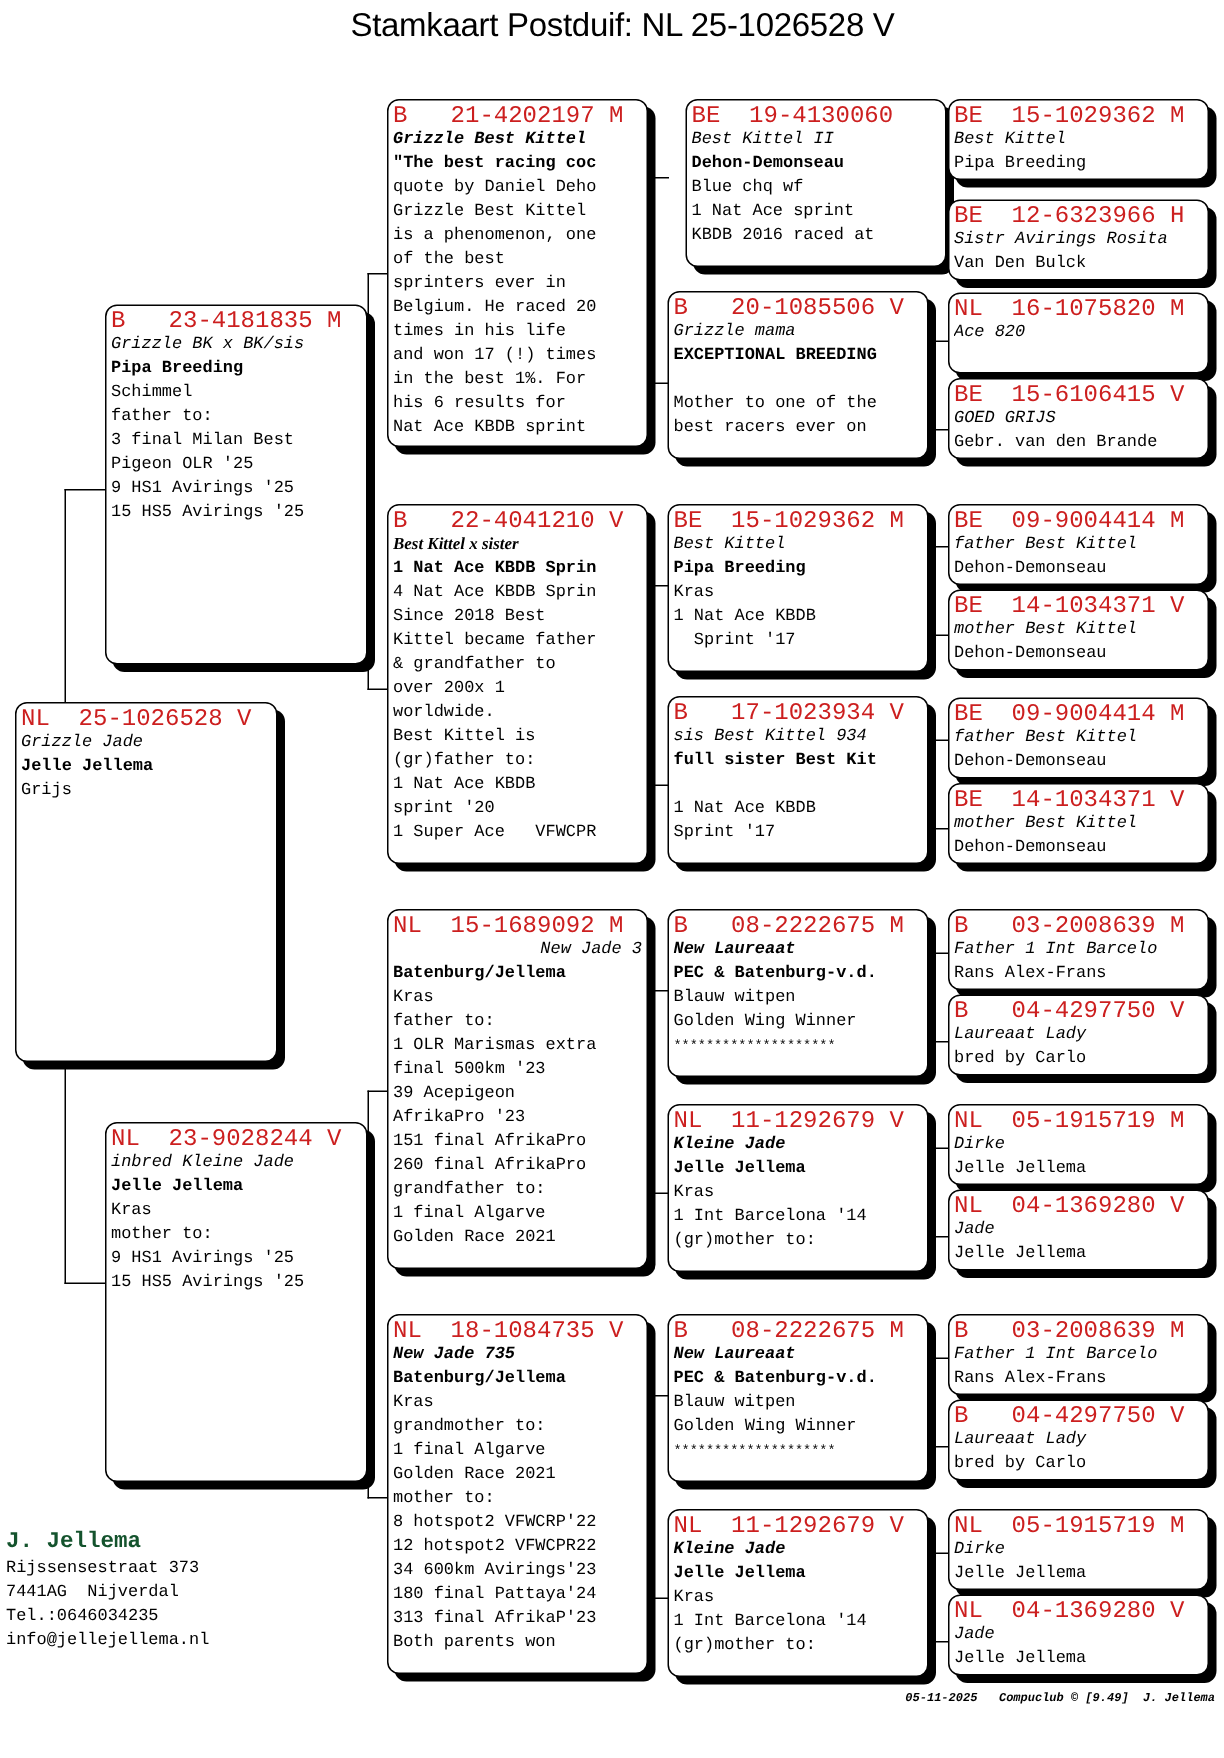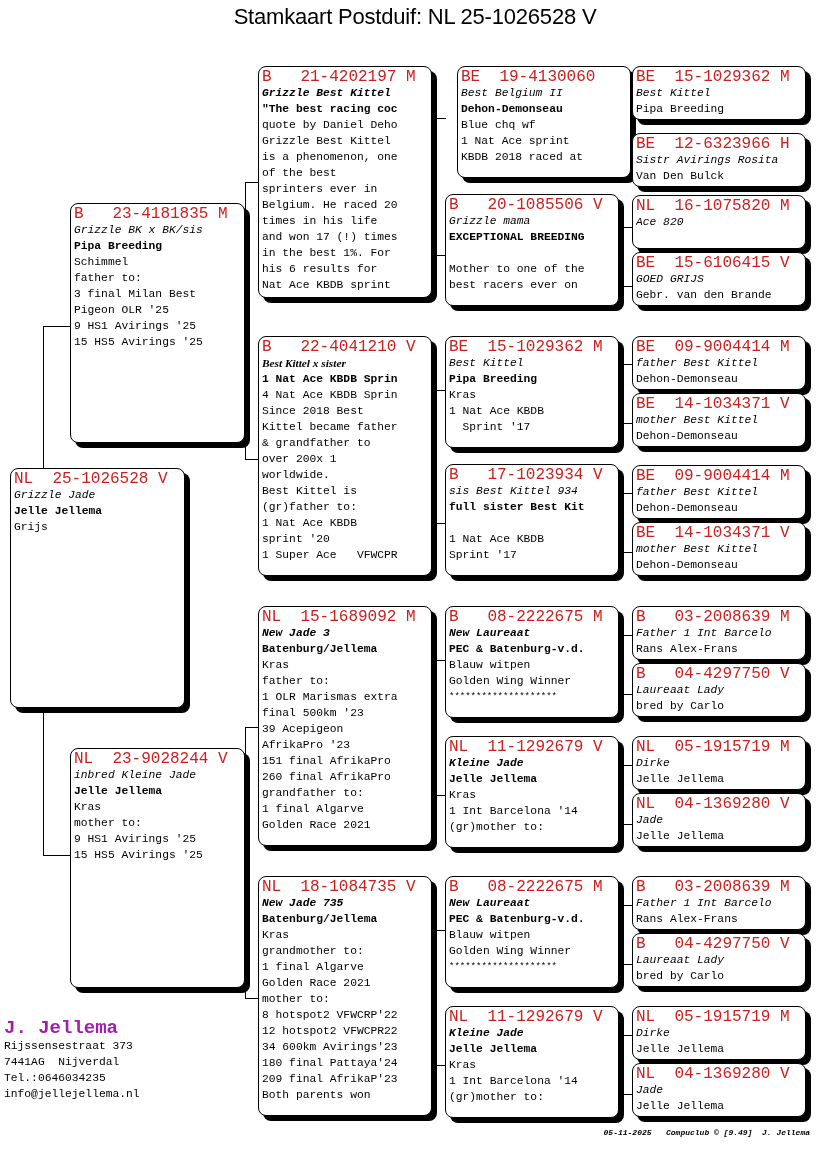--- a/index.html
+++ b/index.html
@@ -5,21 +5,21 @@
   html, body { margin:0; padding:0; background:#ffffff; }
   body { width:816px; height:1172px; position:relative; overflow:hidden; font-family:"Liberation Mono", "DejaVu Sans Mono", monospace; }
   .title { position:absolute; left:0; top:4px; width:830px; text-align:center; font-family:"Liberation Sans", "DejaVu Sans", sans-serif; font-size:22px; color:#000; letter-spacing:-0.2px; }
   .card { position:absolute; background:#fff; border:1px solid #000; border-radius:8px; box-shadow:5px 5px 0 #000; box-sizing:border-box; padding:2px 3px 0 3px; overflow:hidden; }
   .card .line { font-size:11.3px; line-height:16px; white-space:pre; color:#000; height:16px; overflow:hidden; }
   .card .ring { color:#cc1f1f; font-weight:normal; font-size:16px; }
   .card .name { font-style:italic; }
   .card .owner { font-weight:bold; }
   .conn { position:absolute; border-color:#000; border-style:solid; border-width:0; }
   .breeder { position:absolute; left:4px; top:1018px; }
-  .breeder .bname { font-size:19px; font-weight:bold; line-height:20px; color:#a21caf; }
+  .breeder .bname { font-size:15px; font-weight:bold; line-height:20px; color:#14532d; }
   .breeder .bline { font-size:11.3px; line-height:16px; color:#000; white-space:pre; }
   .footer { position:absolute; right:6px; top:1128px; font-size:8px; font-style:italic; font-weight:bold; color:#000; white-space:pre; font-family:"Liberation Mono", monospace;margin-left:16px; }
 </style>
 </head>
 <body>
 
 <div class="title">Stamkaart Postduif: NL  25-1026528 V</div>
 
 <div class="conn" style="left:43px; top:326px; width:28px; height:528px; border-left-width:1px; border-top-width:1px; border-bottom-width:1px;"></div>
 <div class="conn" style="left:245px; top:182px; width:13px; height:276px; border-left-width:1px; border-top-width:1px; border-bottom-width:1px;"></div>
@@ -99,21 +99,21 @@
   <div class="line">worldwide.</div>
   <div class="line">Best Kittel is</div>
   <div class="line">(gr)father to:</div>
   <div class="line">1 Nat Ace KBDB</div>
   <div class="line">sprint '20</div>
   <div class="line">1 Super Ace   VFWCPR</div>
 </div>
 
 <div class="card" style="left:258px; top:606px; width:174px; height:240px;">
   <div class="line ring">NL  15-1689092 M</div>
-  <div class="line name" style="font-weight:bold;">New Jade 3</div>
+  <div class="line name" style="font-weight:normal;text-align:right;">New Jade 3</div>
   <div class="line owner">Batenburg/Jellema</div>
   <div class="line">Kras</div>
   <div class="line">father to:</div>
   <div class="line">1 OLR Marismas extra</div>
   <div class="line">final 500km '23</div>
   <div class="line">39 Acepigeon</div>
   <div class="line">AfrikaPro '23</div>
   <div class="line">151 final AfrikaPro</div>
   <div class="line">260 final AfrikaPro</div>
   <div class="line">grandfather to:</div>
@@ -127,31 +127,31 @@
   <div class="line owner">Batenburg/Jellema</div>
   <div class="line">Kras</div>
   <div class="line">grandmother to:</div>
   <div class="line">1 final Algarve</div>
   <div class="line">Golden Race 2021</div>
   <div class="line">mother to:</div>
   <div class="line">8 hotspot2 VFWCRP'22</div>
   <div class="line">12 hotspot2 VFWCPR22</div>
   <div class="line">34 600km Avirings'23</div>
   <div class="line">180 final Pattaya'24</div>
-  <div class="line">209 final AfrikaP'23</div>
+  <div class="line">313 final AfrikaP'23</div>
   <div class="line">Both parents won</div>
 </div>
 
 <div class="card" style="left:445px; top:66px; width:174px; height:112px;margin-left:12px;">
   <div class="line ring">BE  19-4130060</div>
-  <div class="line name">Best Belgium II</div>
+  <div class="line name">Best Kittel II</div>
   <div class="line owner">Dehon-Demonseau</div>
   <div class="line">Blue chq wf</div>
   <div class="line">1 Nat Ace sprint</div>
-  <div class="line">KBDB 2018 raced at</div>
+  <div class="line">KBDB 2016 raced at</div>
 </div>
 <div class="card" style="left:445px; top:194px; width:174px; height:112px;">
   <div class="line ring">B   20-1085506 V</div>
   <div class="line name">Grizzle mama</div>
   <div class="line owner">EXCEPTIONAL BREEDING</div>
   <div class="line"></div>
   <div class="line">Mother to one of the</div>
   <div class="line">best racers ever on</div>
 </div>
 <div class="card" style="left:445px; top:336px; width:174px; height:112px;">

